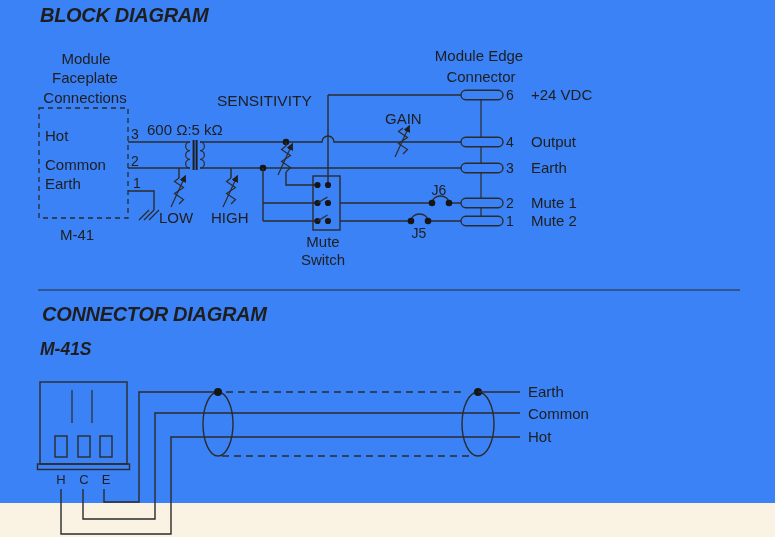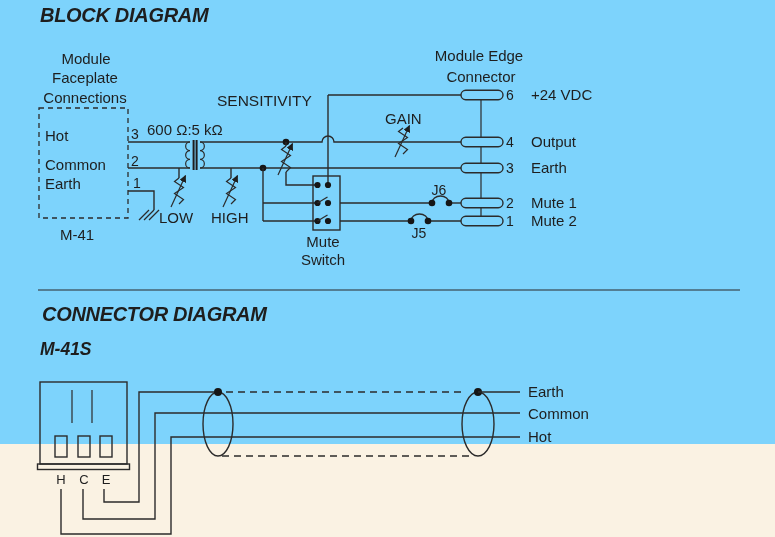--- a/index.html
+++ b/index.html
@@ -2,21 +2,21 @@
 <html><head>
 <meta charset="utf-8">
 <style>
   html,body{margin:0;padding:0;}
   body{
     width:775px;height:537px;
     background:#faf2e3;
     font-family:"Liberation Sans", sans-serif;
     overflow:hidden;
   }
-  .stage{position:relative;width:775px;height:444px;background:#7dd3fc;}
+  .stage{position:relative;width:775px;height:503px;background:#3b82f6;}
   svg{display:block;}
   text{fill:#1e1e1e;}
   .lbl{font-size:15px;}
   .lbl-sm{font-size:13px;}
   .num{font-size:14px;}
   .title{font-size:20px;font-weight:bold;font-style:italic;letter-spacing:-0.3px;}
   .subtitle{font-size:17.5px;font-weight:bold;font-style:italic;}
   .wire{stroke:#2b2b2b;stroke-width:1.4;fill:none;}
   .thin{stroke:#2b2b2b;stroke-width:1.2;fill:none;}
   .dashed{stroke:#2b2b2b;stroke-width:1.3;fill:none;stroke-dasharray:5,4;}

